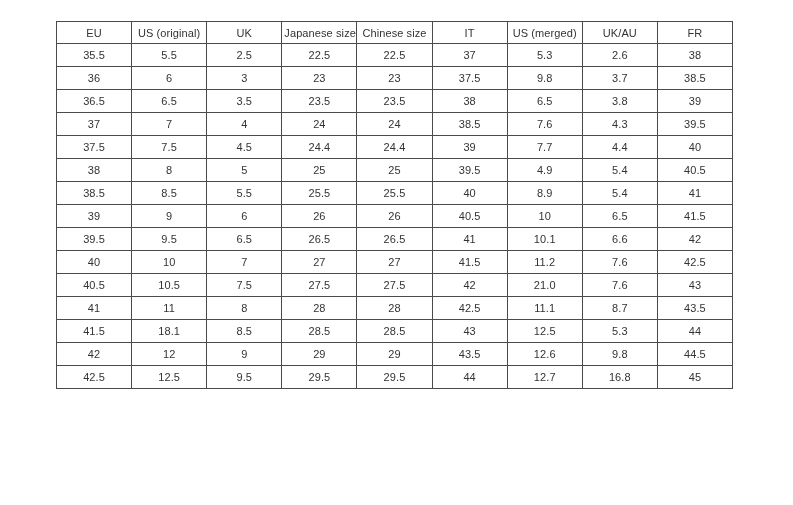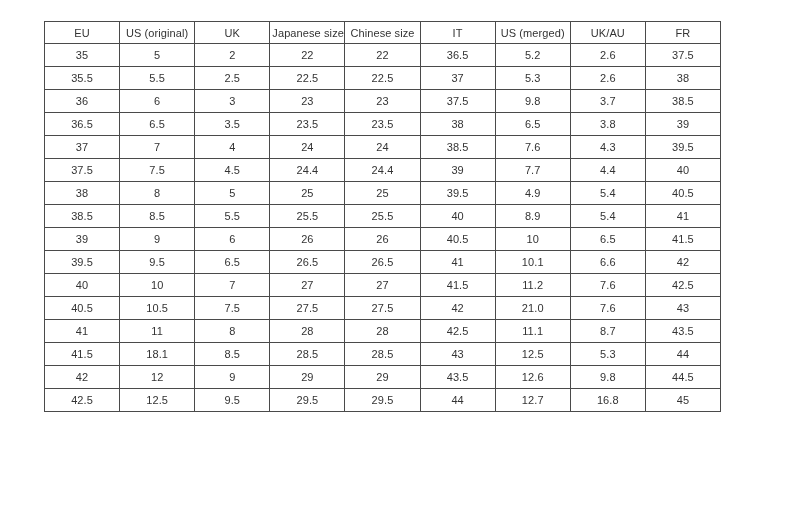--- a/index.html
+++ b/index.html
@@ -12,21 +12,21 @@
   }
   .page {
     position: relative;
     width: 793px;
     height: 505px;
     background: #ffffff;
     overflow: hidden;
   }
   table.size-table {
     position: absolute;
-    left: 44px;
+    left: 56px;
     top: 21px;
     width: 677px;
     border-collapse: collapse;
     table-layout: fixed;
     background: #ffffff;
   }
   table.size-table th,
   table.size-table td {
     border: 1px solid #4a4a4a;
     text-align: center;
@@ -57,31 +57,20 @@
           <th>Japanese size</th>
           <th>Chinese size</th>
           <th>IT</th>
           <th>US (merged)</th>
           <th>UK/AU</th>
           <th>FR</th>
         </tr>
     </thead>
     <tbody>
         <tr>
-          <td>35</td>
-          <td>5</td>
-          <td>2</td>
-          <td>22</td>
-          <td>22</td>
-          <td>36.5</td>
-          <td>5.2</td>
-          <td>2.6</td>
-          <td>37.5</td>
-        </tr>
-        <tr>
           <td>35.5</td>
           <td>5.5</td>
           <td>2.5</td>
           <td>22.5</td>
           <td>22.5</td>
           <td>37</td>
           <td>5.3</td>
           <td>2.6</td>
           <td>38</td>
         </tr>

